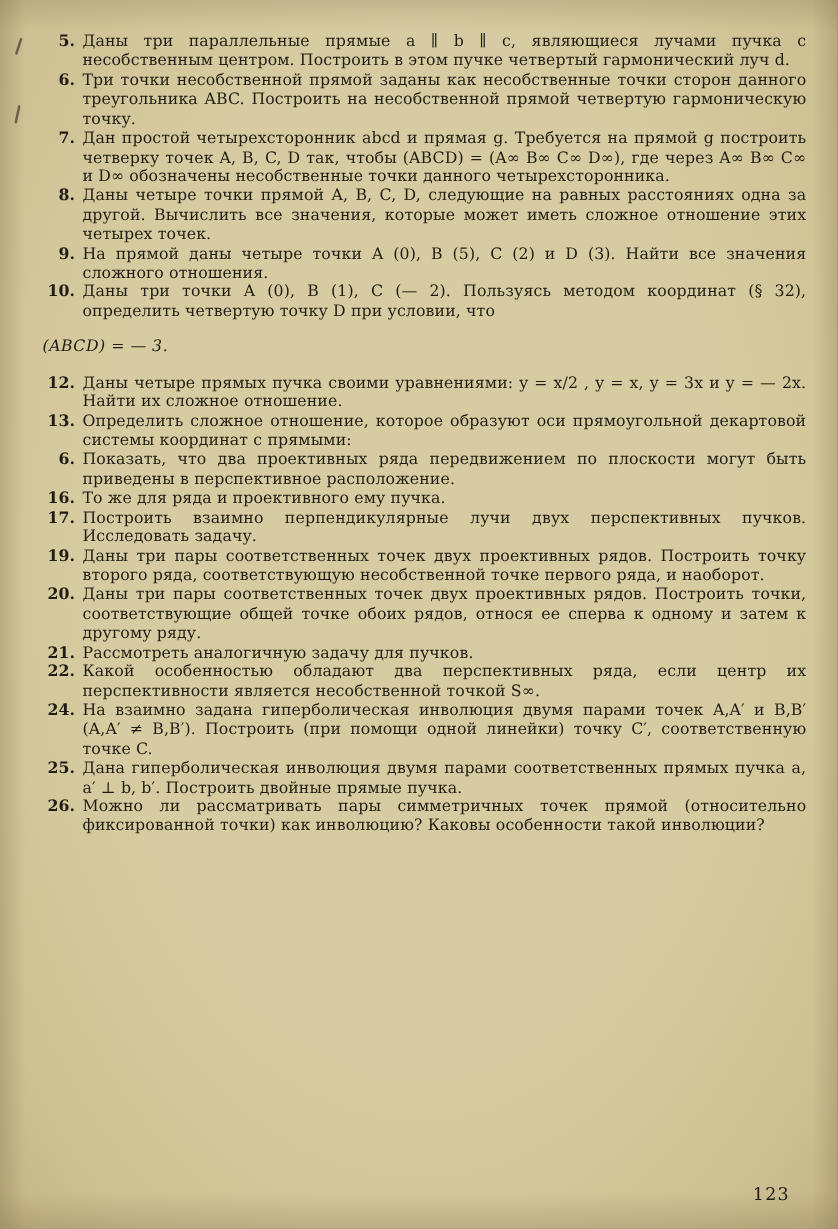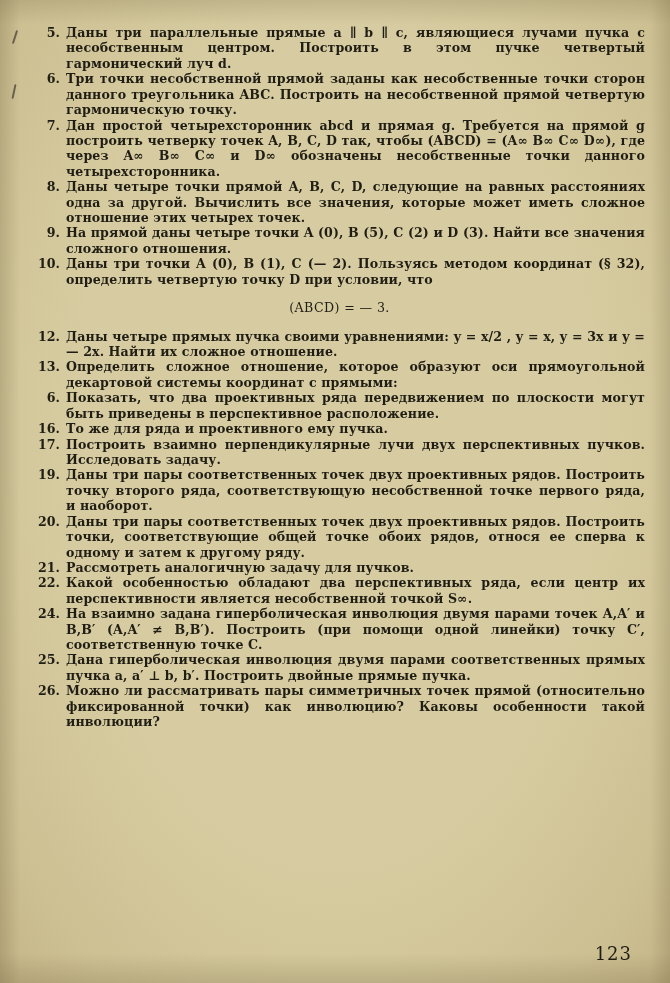--- a/index.html
+++ b/index.html
@@ -37,32 +37,32 @@
     flex: 0 0 26px;
     text-align: right;
     padding-right: 6px;
     font-weight: bold;
     white-space: nowrap;
   }
   .txt {
     flex: 1 1 auto;
     text-align: justify;
     letter-spacing: 0.1px;
-    font-weight: bold;
   }
   .formula {
-    text-align: center;
+    text-align: left;
     margin: 13px 0 13px 0;
+    font-style: italic;
     letter-spacing: 0.4px;
   }
   .page-number {
     position: absolute;
     right: 38px;
     bottom: 18px;
-    font-size: 18px;
+    font-size: 14px;
     letter-spacing: 1px;
   }
   .pen-mark {
     position: absolute;
     background: #4a4334;
     opacity: 0.75;
     border-radius: 1px;
   }
   .pen-mark-1 {
     left: 14px;

